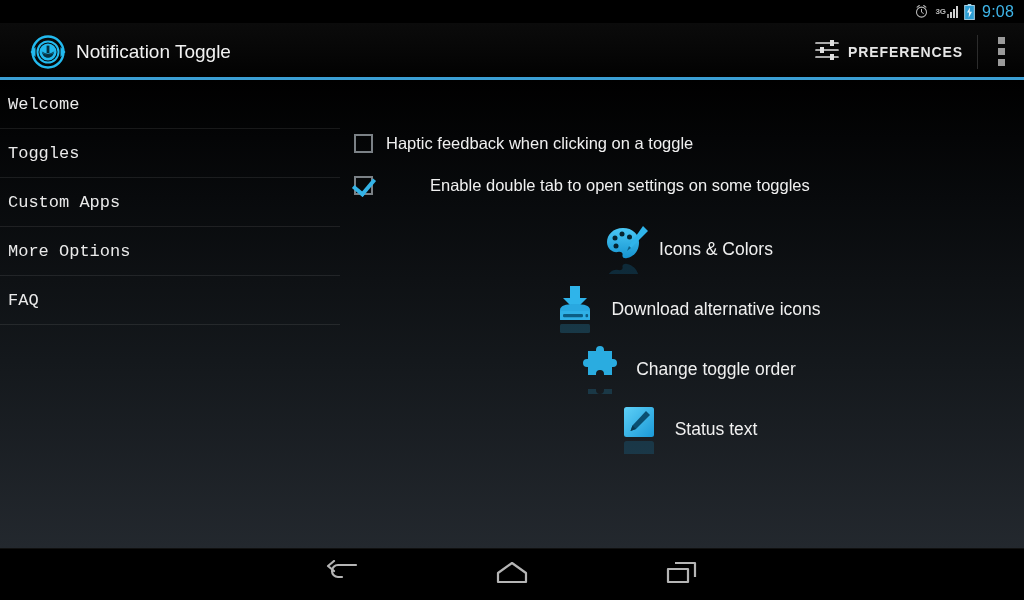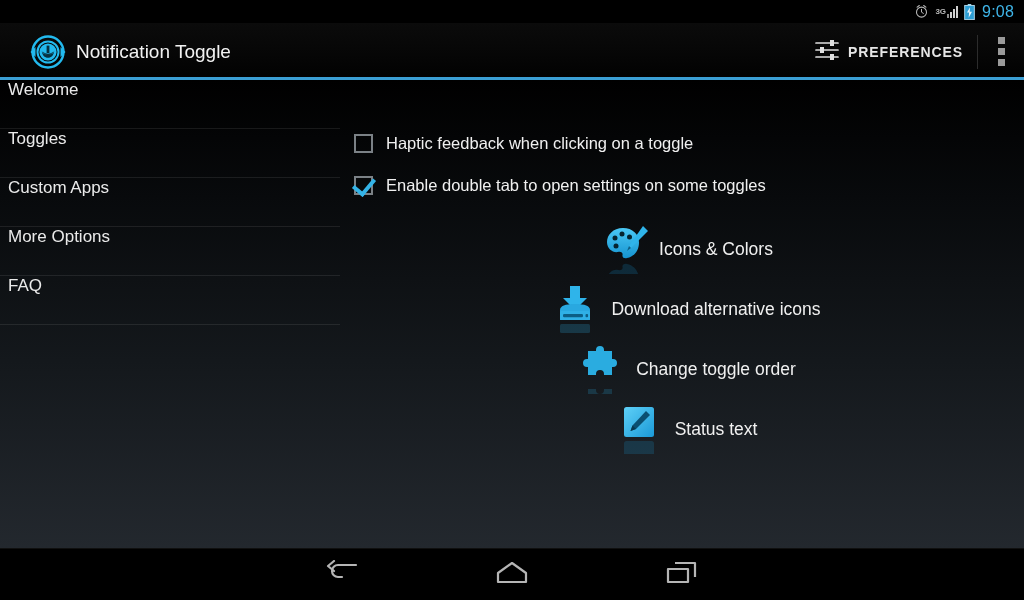--- a/index.html
+++ b/index.html
@@ -63,32 +63,33 @@
   
   #content {
     position:absolute; left:0; top:80px; width:1024px; height:468px;
     background:linear-gradient(to bottom,#000000 0%,#080a0c 25%,#14181c 60%,#23282e 100%);
     display:flex;
   }
 
   
   #sidebar { width:340px; flex:0 0 340px; padding-top:0; }
   .nav-item {
-    height:49px; display:flex; 
+    height:49px; display:flex; align-items:center;
     padding-left:8px; cursor:pointer;
     border-bottom:1px solid rgba(255,255,255,0.085);
     background:transparent;
+    font-family:Liberation Mono, monospace;
   }
   .nav-item span { font-size:17px; color:#eaeaea; }
 
   
   #main { flex:1; position:relative; padding-left:14px;margin-top:32px; }
   .check-row { display:flex; align-items:center; height:28px; cursor:pointer; }
   .check-row.first { margin-top:17px; }
-  .check-row.second { margin-top:14px; }
+  .check-row.second { margin-top:14px;gap:44px; }
   .cbox {
     position:relative; width:19px; height:19px; flex:0 0 19px;
     border:2px solid #7b8186; background:transparent;
   }
   .cbox.checked:after{
     content:""; position:absolute; left:1px; top:-4px;
     width:10px; height:17px; border:solid #34b4e8;
     border-width:0 4px 4px 0; transform:rotate(40deg);
   }
   .check-label { margin-left:13px; font-size:16.5px; color:#f0f0f0; }

